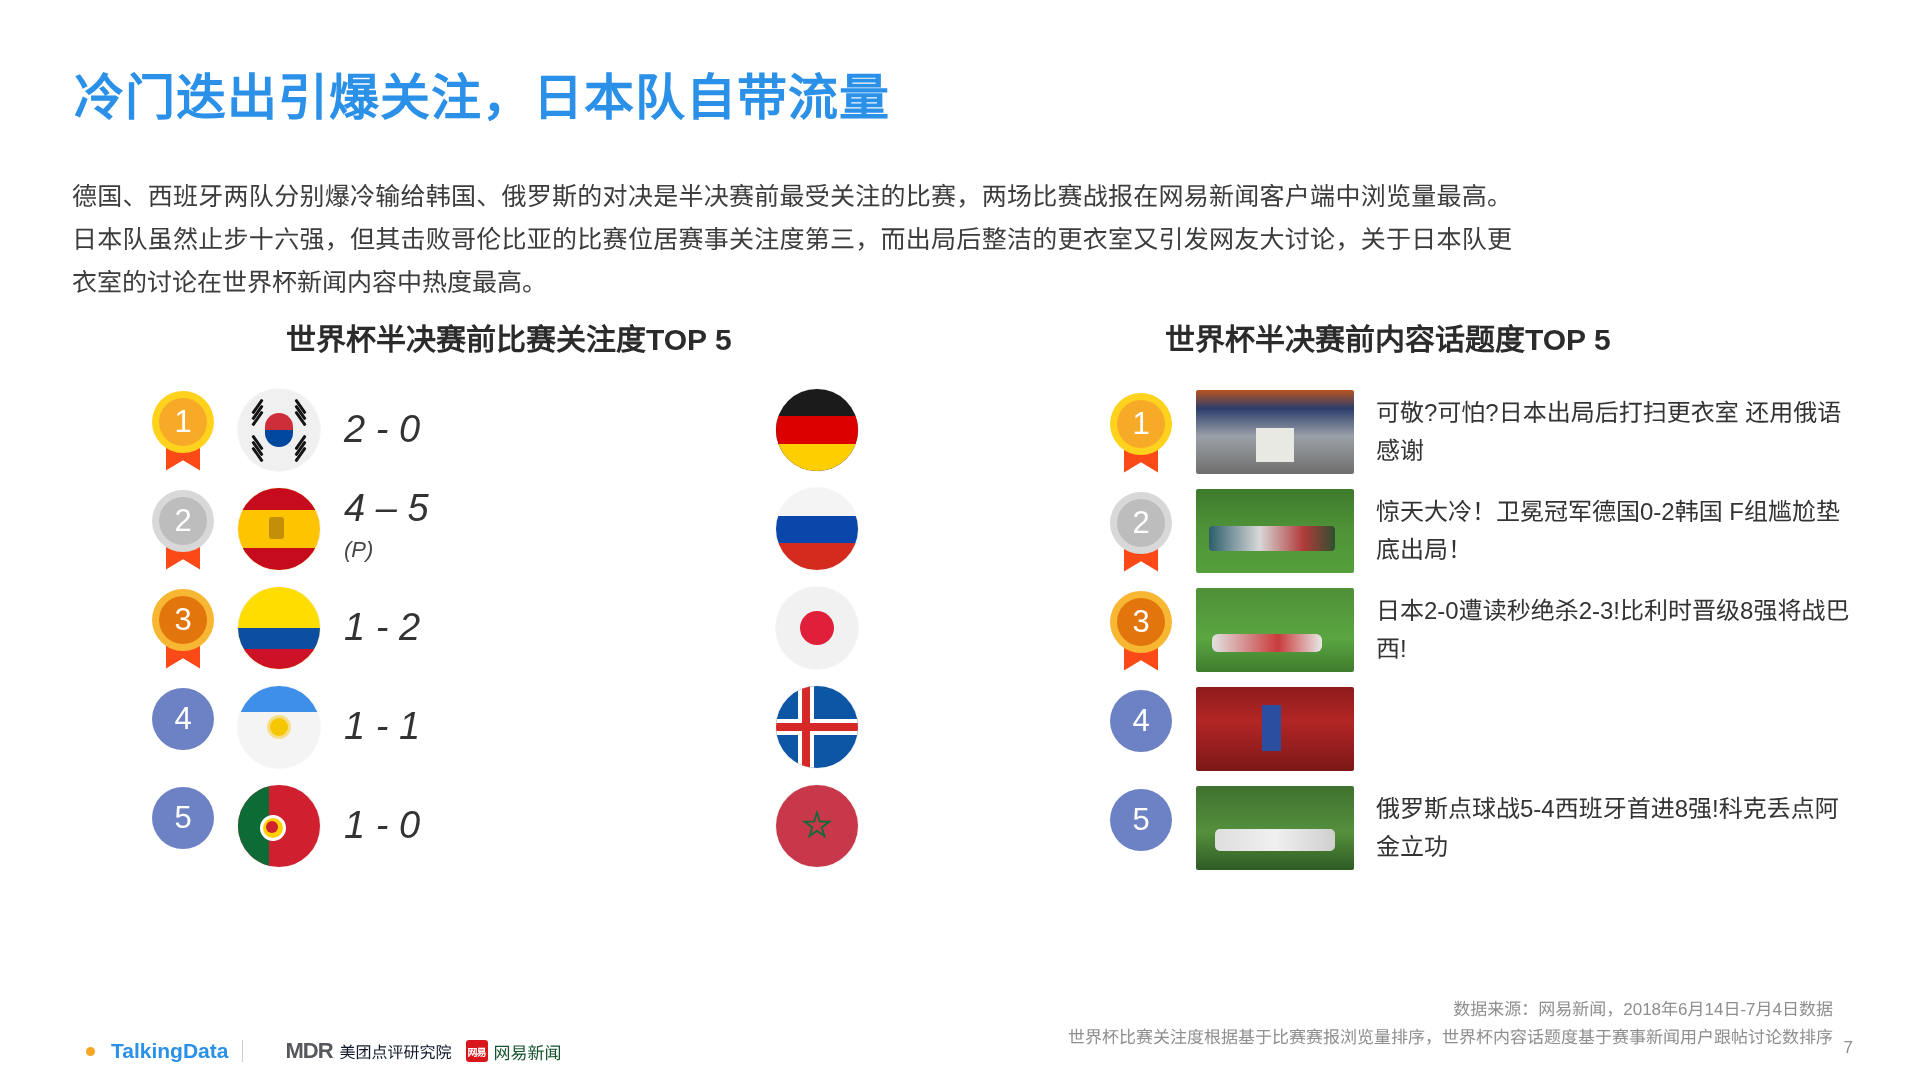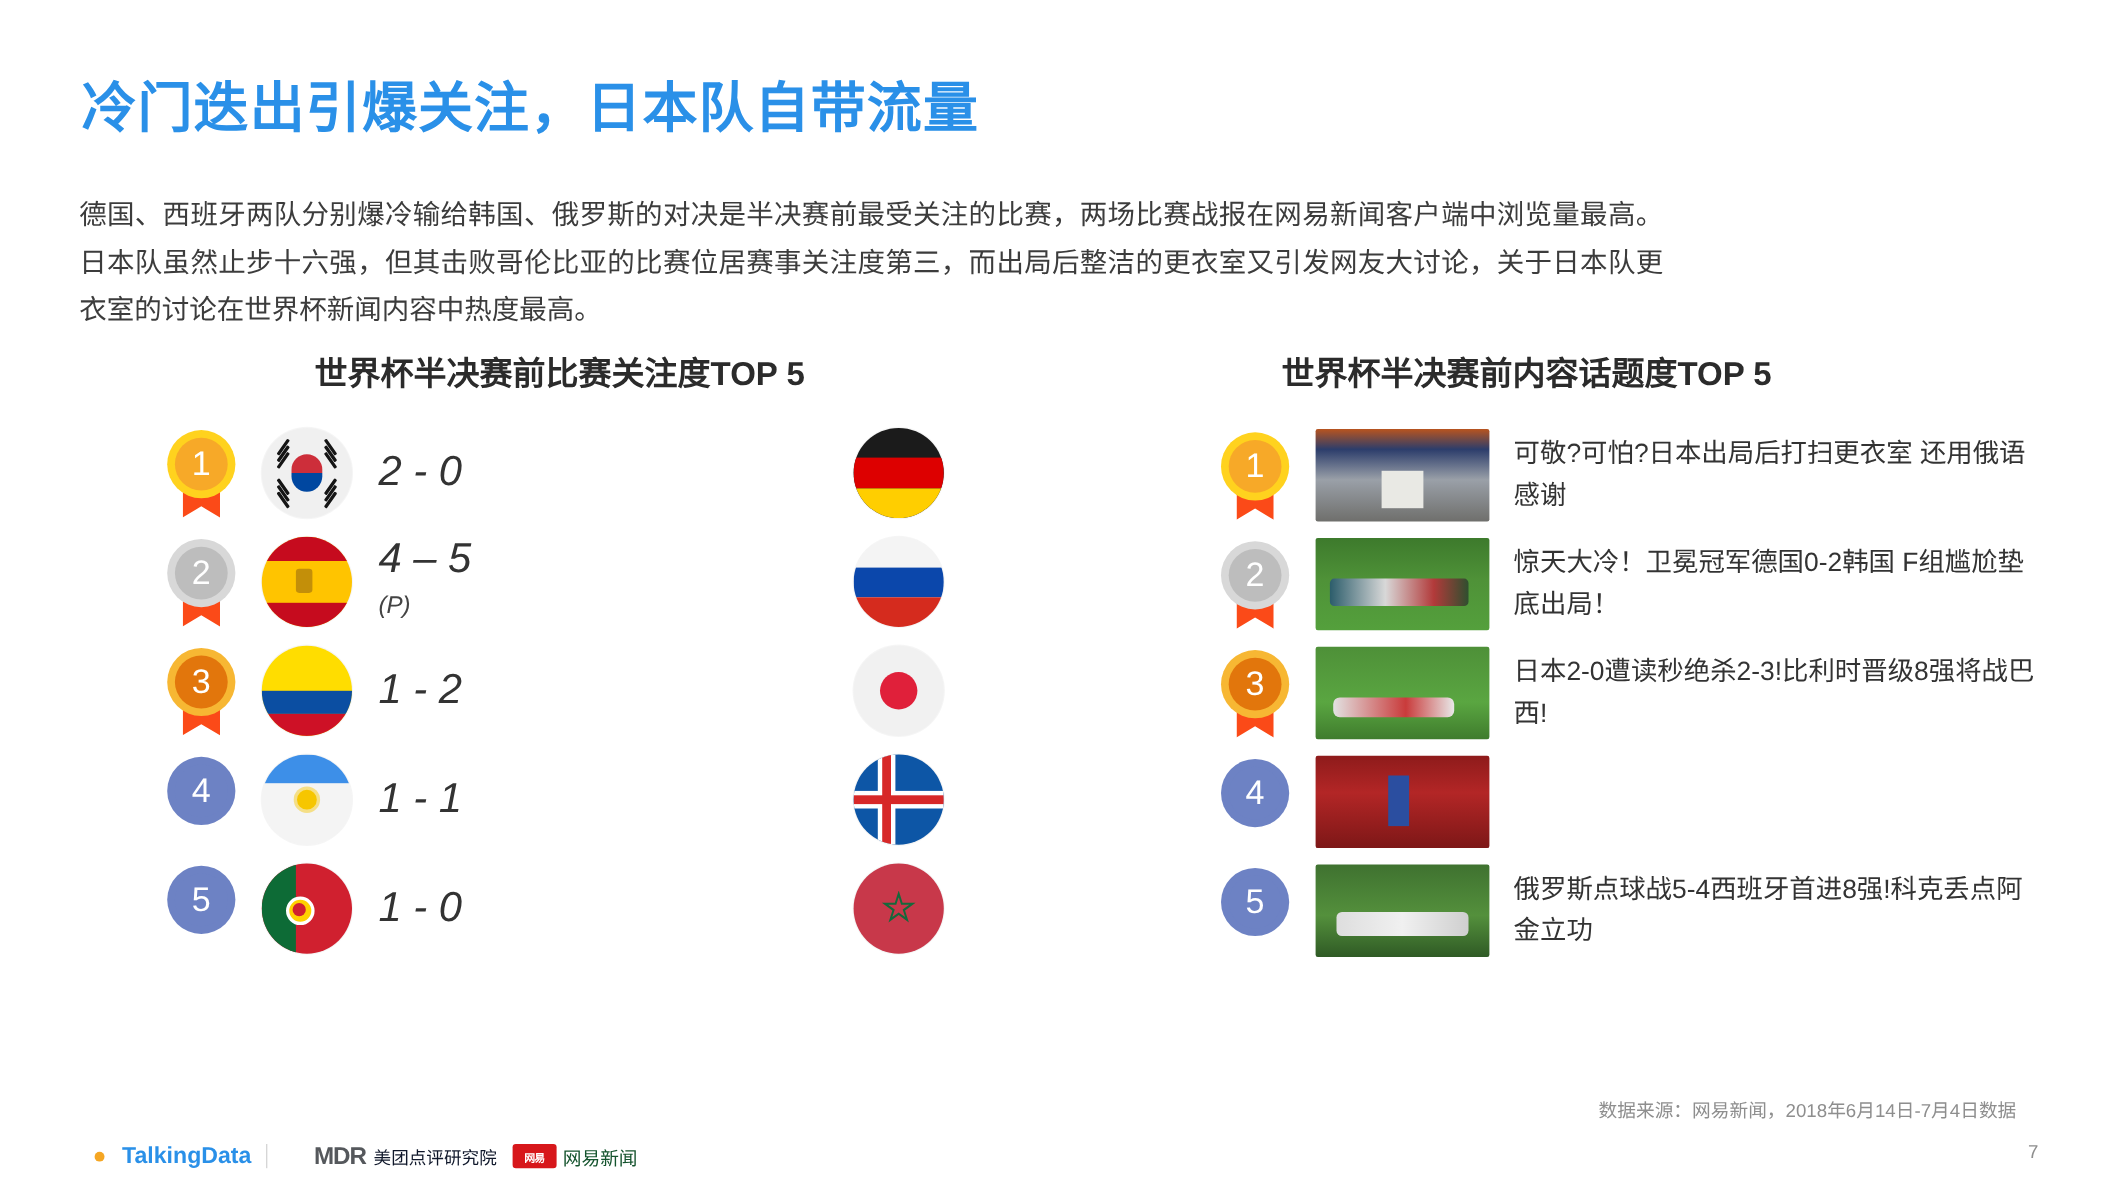--- a/index.html
+++ b/index.html
@@ -188,21 +188,21 @@
     position:absolute;left:86px;top:1038px;display:flex;align-items:center;gap:14px;
   }
   .logo-td{display:flex;align-items:center;gap:16px;font-size:21px;font-weight:bold;color:#2a90e8;}
   .logo-td .dot{width:9px;height:9px;border-radius:50%;background:#f5a623;display:inline-block;}
   .logo-sep{width:1px;height:22px;background:#cccccc;}
   .logo-mdr{display:flex;align-items:center;gap:7px;}
   .logo-mdr .mk{font-size:22px;font-weight:bold;color:#55585c;letter-spacing:-1px;padding-left:28px;}
   .logo-mdr .mt{font-size:16px;color:#0f172a;}
   .logo-news{display:flex;align-items:center;gap:6px;}
   .logo-news .nbox{
-    width:40px;height:22px;background:#d7171b;border-radius:3px;
+    width:22px;height:22px;background:#d7171b;border-radius:3px;
     color:#fff;font-size:10px;display:flex;align-items:center;justify-content:center;
     font-weight:bold;letter-spacing:-1px;}
   .logo-news .nt{font-size:17px;color:#14532d;font-weight:normal;}
 </style>
 </head>
 <body>
 
 <div class="slide">
 
   <div class="title">冷门迭出引爆关注，日本队自带流量</div>
@@ -429,20 +429,21 @@
       <div class="t-thumb th-5">
           <span class="ov"></span>
         </div>
       <div class="t-text">俄罗斯点球战5-4西班牙首进8强!科克丢点阿金立功</div>
     </div>
 
   </div>
 
   <div class="source">
     <div>数据来源：网易新闻，2018年6月14日-7月4日数据</div>
+    <div>世界杯比赛关注度根据基于比赛赛报浏览量排序，世界杯内容话题度基于赛事新闻用户跟帖讨论数排序</div>
   </div>
   <div class="page-no">7</div>
 
   <div class="logos">
     <div class="logo-td">
       <span class="dot"></span>
       <span>TalkingData</span>
     </div>
     <div class="logo-sep"></div>
     <div class="logo-mdr">

